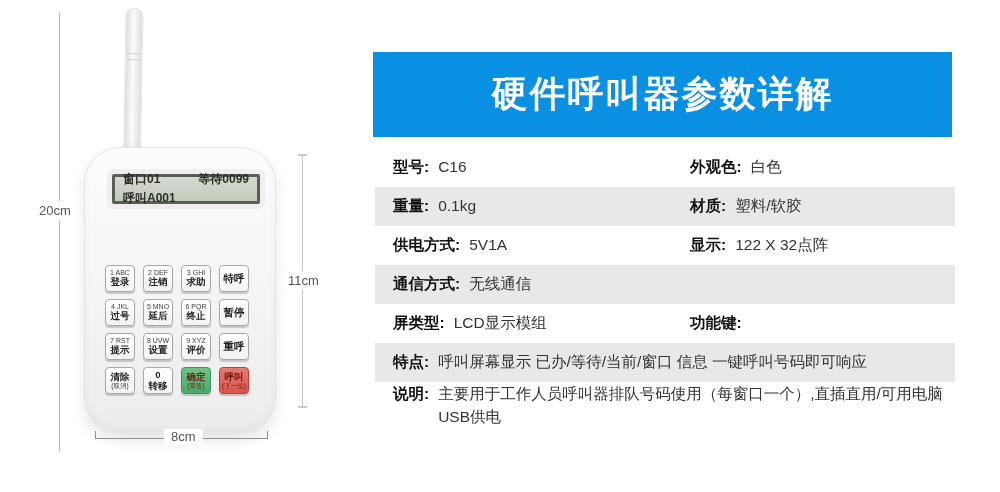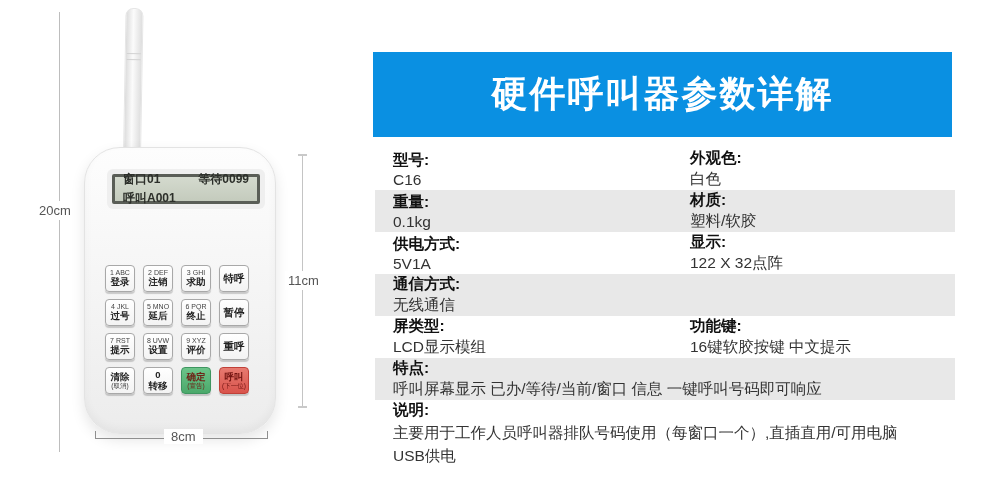--- a/index.html
+++ b/index.html
@@ -49,21 +49,21 @@
   .key-red .k-main,.key-red .k-sub{color:#701310;}
 
   
   .hdr{position:absolute;left:373px;top:52px;width:579px;height:85px;
     background:#0a90e2;color:#ffffff;font-size:36px;font-weight:bold;letter-spacing:2px;
     display:flex;align-items:center;justify-content:center;}
   .spec-table{position:absolute;left:375px;top:148px;width:580px;}
   .spec-row{min-height:39px;display:flex;align-items:center;padding-left:18px;
     font-size:15.5px;box-sizing:border-box;}
   .spec-row.shaded{background:#e8e8e8;}
-  .spec-cell{display:flex;align-items:baseline;flex-direction:column;}
+  .spec-cell{display:flex;align-items:baseline;}
   .spec-cell.c1{width:297px;flex:none;}
   .spec-cell.c2{flex:1;}
   .spec-label{font-weight:bold;color:#111;margin-right:9px;white-space:nowrap;}
   .spec-value{color:#333;}
   .spec-row.tall{align-items:flex-start;padding-top:0;min-height:56px;}
   .spec-row.tall .spec-value{width:505px;line-height:1.5;}
 </style>
 </head>
 <body>
 
@@ -205,21 +205,20 @@
         <span class="spec-value">无线通信</span>
       </div>
     </div>
     <div class="spec-row">
       <div class="spec-cell c1">
         <span class="spec-label">屏类型:</span>
         <span class="spec-value">LCD显示模组</span>
       </div>
       <div class="spec-cell c2">
         <span class="spec-label">功能键:</span>
-        <span class="spec-value">16键软胶按键 中文提示</span>
       </div>
     </div>
     <div class="spec-row shaded">
       <div class="spec-cell">
         <span class="spec-label">特点:</span>
         <span class="spec-value">呼叫屏幕显示 已办/等待/当前/窗口 信息 一键呼叫号码即可响应</span>
       </div>
     </div>
     <div class="spec-row tall">
       <div class="spec-cell">

